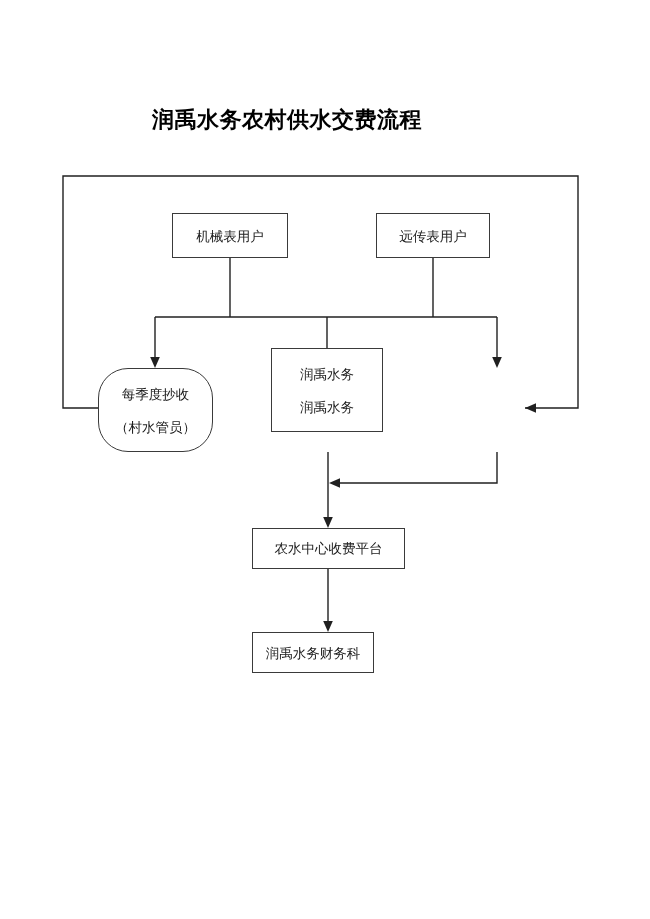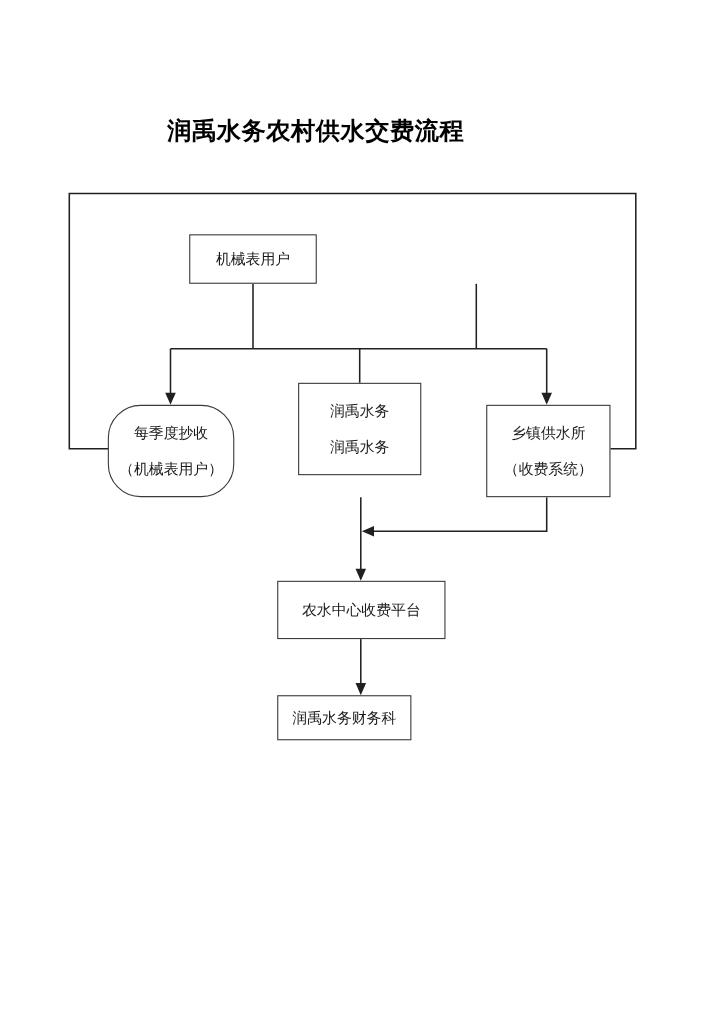--- a/index.html
+++ b/index.html
@@ -104,37 +104,36 @@
     <polygon class="arrowhead" points="329,483 340,478.2 340,487.8"></polygon>
 
     <line x1="328" y1="569" x2="328" y2="626"></line>
     <polygon class="arrowhead" points="328,632 323.2,621 332.8,621"></polygon>
   </svg>
 
   <div class="node" style="left:172px; top:213px; width:116px; height:45px;">
     <span class="line1">机械表用户</span>
   </div>
 
+  <div class="node" style="left:376px; top:213px; width:114px; height:45px;">
+    <span class="line1">远传表用户</span>
+  </div>
 
   <div class="node" style="left:98px; top:368px; width:115px; height:84px;border-radius:30px;">
     <span class="line1">每季度抄收</span>
-    <span class="line2">（机械表用户）</span>
+    <span class="line2">（村水管员）</span>
   </div>
 
   <div class="node" style="left:271px; top:348px; width:112px; height:84px;">
     <span class="line1">润禹水务</span>
     <span class="line2">润禹水务</span>
   </div>
 
-  <div class="node" style="left:442px; top:368px; width:113px; height:84px;">
-    <span class="line1">乡镇供水所</span>
-    <span class="line2">（收费系统）</span>
-  </div>
 
-  <div class="node" style="left:252px; top:528px; width:153px; height:53px;font-family:Liberation Serif, serif;">
+  <div class="node" style="left:252px; top:528px; width:153px; height:41px;font-family:Liberation Serif, serif;">
     <span class="line1">农水中心收费平台</span>
   </div>
 
   <div class="node" style="left:252px; top:632px; width:122px; height:41px;">
     <span class="line1">润禹水务财务科</span>
   </div>
 
 </div>
 
 </body></html>

